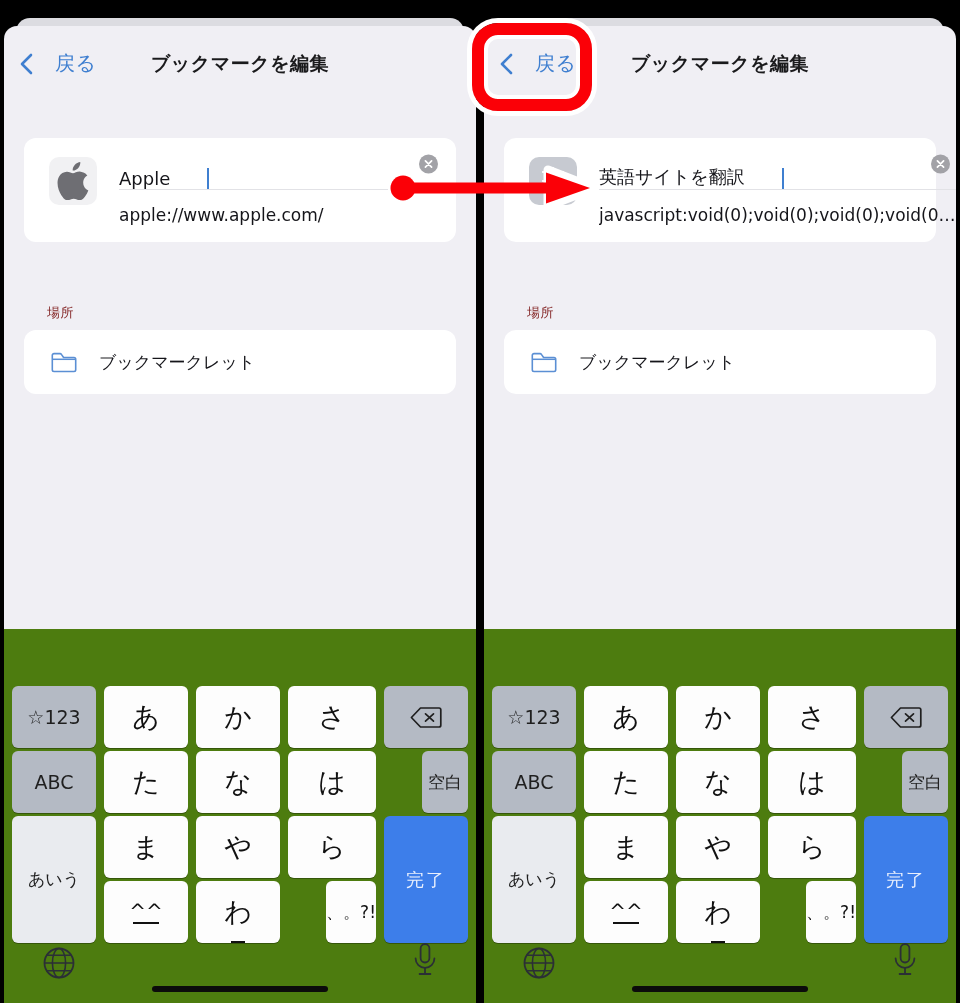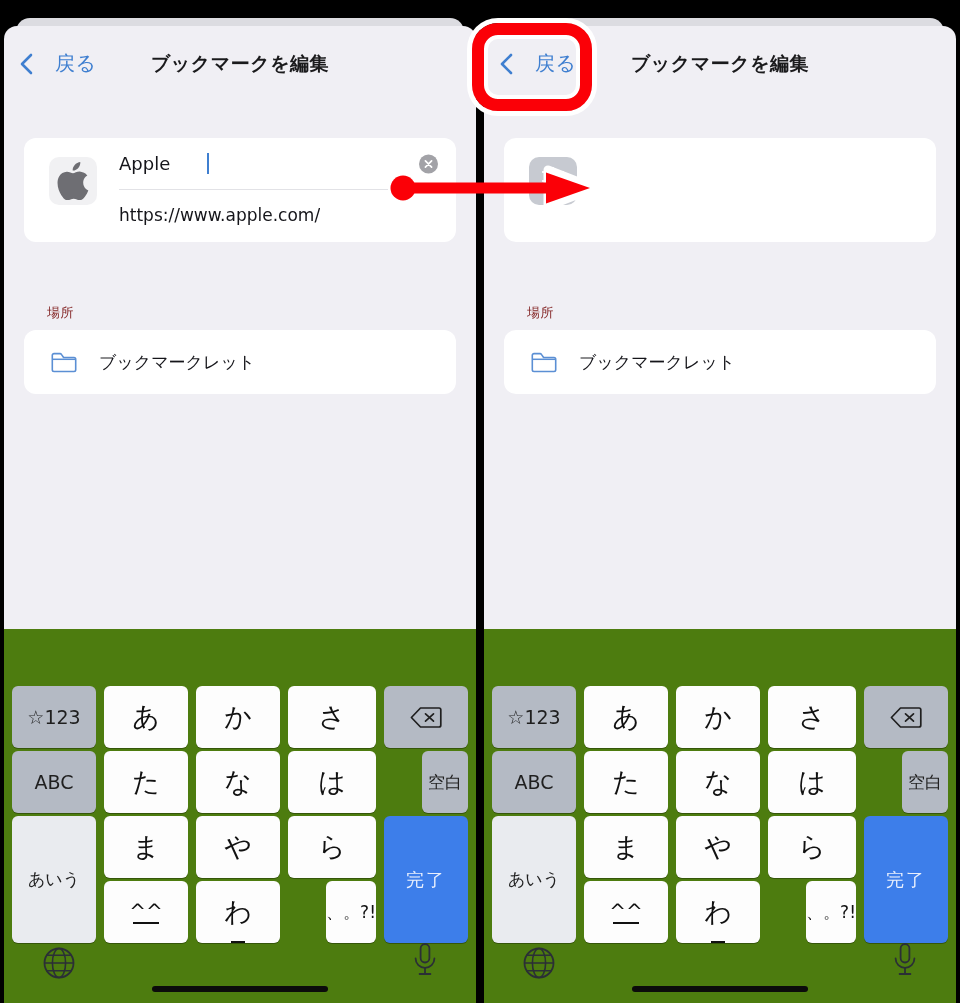--- a/index.html
+++ b/index.html
@@ -56,21 +56,21 @@
     border-radius:10px; flex:0 0 auto;
     display:flex; align-items:center; justify-content:center;
     overflow:hidden;
   }
   .favicon.apple{ background:#f1f1f3; }
   .favicon.jsbm { background:#c7cad1; }
   .fields{ flex:1 1 auto; margin-left:22px; margin-right:12px; }
   .field-title-row{
     position:relative; height:52px;
     border-bottom:1px solid #e2e2e6;
-    display:flex; align-items:center;gap:36px;
+    display:flex; align-items:flex-end;gap:36px;
   }
   .field-title{
     font-size:18px; color:#15151a; white-space:nowrap;
     font-family:"DejaVu Sans",sans-serif;
   }
   .caret{
     display:inline-block; width:2px; height:21px;
     background:#3f7fd0; margin-left:1px; vertical-align:-3px;
   }
   .clear-btn{
@@ -182,21 +182,21 @@
           <div class="field-title-row">
             <span class="field-title">Apple</span>
               <span class="caret"></span>
             <div class="clear-btn">
               <svg width="11" height="11" viewBox="0 0 11 11">
                 <path d="M2.4 2.4 L8.6 8.6 M8.6 2.4 L2.4 8.6" stroke="#fff" stroke-width="1.7" stroke-linecap="round"></path>
               </svg>
             </div>
           </div>
           <div class="field-url-row">
-            <span class="field-url">https://www.apple.com/</span>
+            <span class="field-url">apple://www.apple.com/</span>
           </div>
         </div>
       </div>
 
       <div class="section-label">場所</div>
       <div class="loc-card">
         <svg class="folder-icon" viewBox="0 0 26 22">
           <path d="M1.3 5.2 V18.8 a1.7 1.7 0 0 0 1.7 1.7 H23 a1.7 1.7 0 0 0 1.7-1.7 V8.2 a1.7 1.7 0 0 0 -1.7-1.7 H12.6 L10.4 3.4 a1.7 1.7 0 0 0 -1.4-.8 H3 a1.7 1.7 0 0 0 -1.7 1.7 Z" fill="none" stroke="#5b8fd4" stroke-width="1.6" stroke-linejoin="round"></path>
           <path d="M1.6 8.3 H24.5" fill="none" stroke="#5b8fd4" stroke-width="1.5"></path>
         </svg>
@@ -299,20 +299,34 @@
         <div class="nav-title">ブックマークを編集</div>
       </div>
 
       <div class="bm-card">
         <div class="favicon jsbm">
           <svg width="34" height="34" viewBox="0 0 34 34">
             <path d="M6 8 H28 M6 17 H28 M6 26 H28" stroke="#ffffff" stroke-width="2" opacity="0.85"></path>
             <path d="M17 3 V31" stroke="#ffffff" stroke-width="2" opacity="0.85"></path>
           </svg>
         </div>
+        <div class="fields">
+          <div class="field-title-row">
+            <span class="field-title">英語サイトを翻訳</span>
+              <span class="caret"></span>
+            <div class="clear-btn">
+              <svg width="11" height="11" viewBox="0 0 11 11">
+                <path d="M2.4 2.4 L8.6 8.6 M8.6 2.4 L2.4 8.6" stroke="#fff" stroke-width="1.7" stroke-linecap="round"></path>
+              </svg>
+            </div>
+          </div>
+          <div class="field-url-row">
+            <span class="field-url">javascript:void(0);void(0);void(0);void(0…</span>
+          </div>
+        </div>
       </div>
 
       <div class="section-label">場所</div>
       <div class="loc-card">
         <svg class="folder-icon" viewBox="0 0 26 22">
           <path d="M1.3 5.2 V18.8 a1.7 1.7 0 0 0 1.7 1.7 H23 a1.7 1.7 0 0 0 1.7-1.7 V8.2 a1.7 1.7 0 0 0 -1.7-1.7 H12.6 L10.4 3.4 a1.7 1.7 0 0 0 -1.4-.8 H3 a1.7 1.7 0 0 0 -1.7 1.7 Z" fill="none" stroke="#5b8fd4" stroke-width="1.6" stroke-linejoin="round"></path>
           <path d="M1.6 8.3 H24.5" fill="none" stroke="#5b8fd4" stroke-width="1.5"></path>
         </svg>
         <span class="loc-name">ブックマークレット</span>
       </div>

